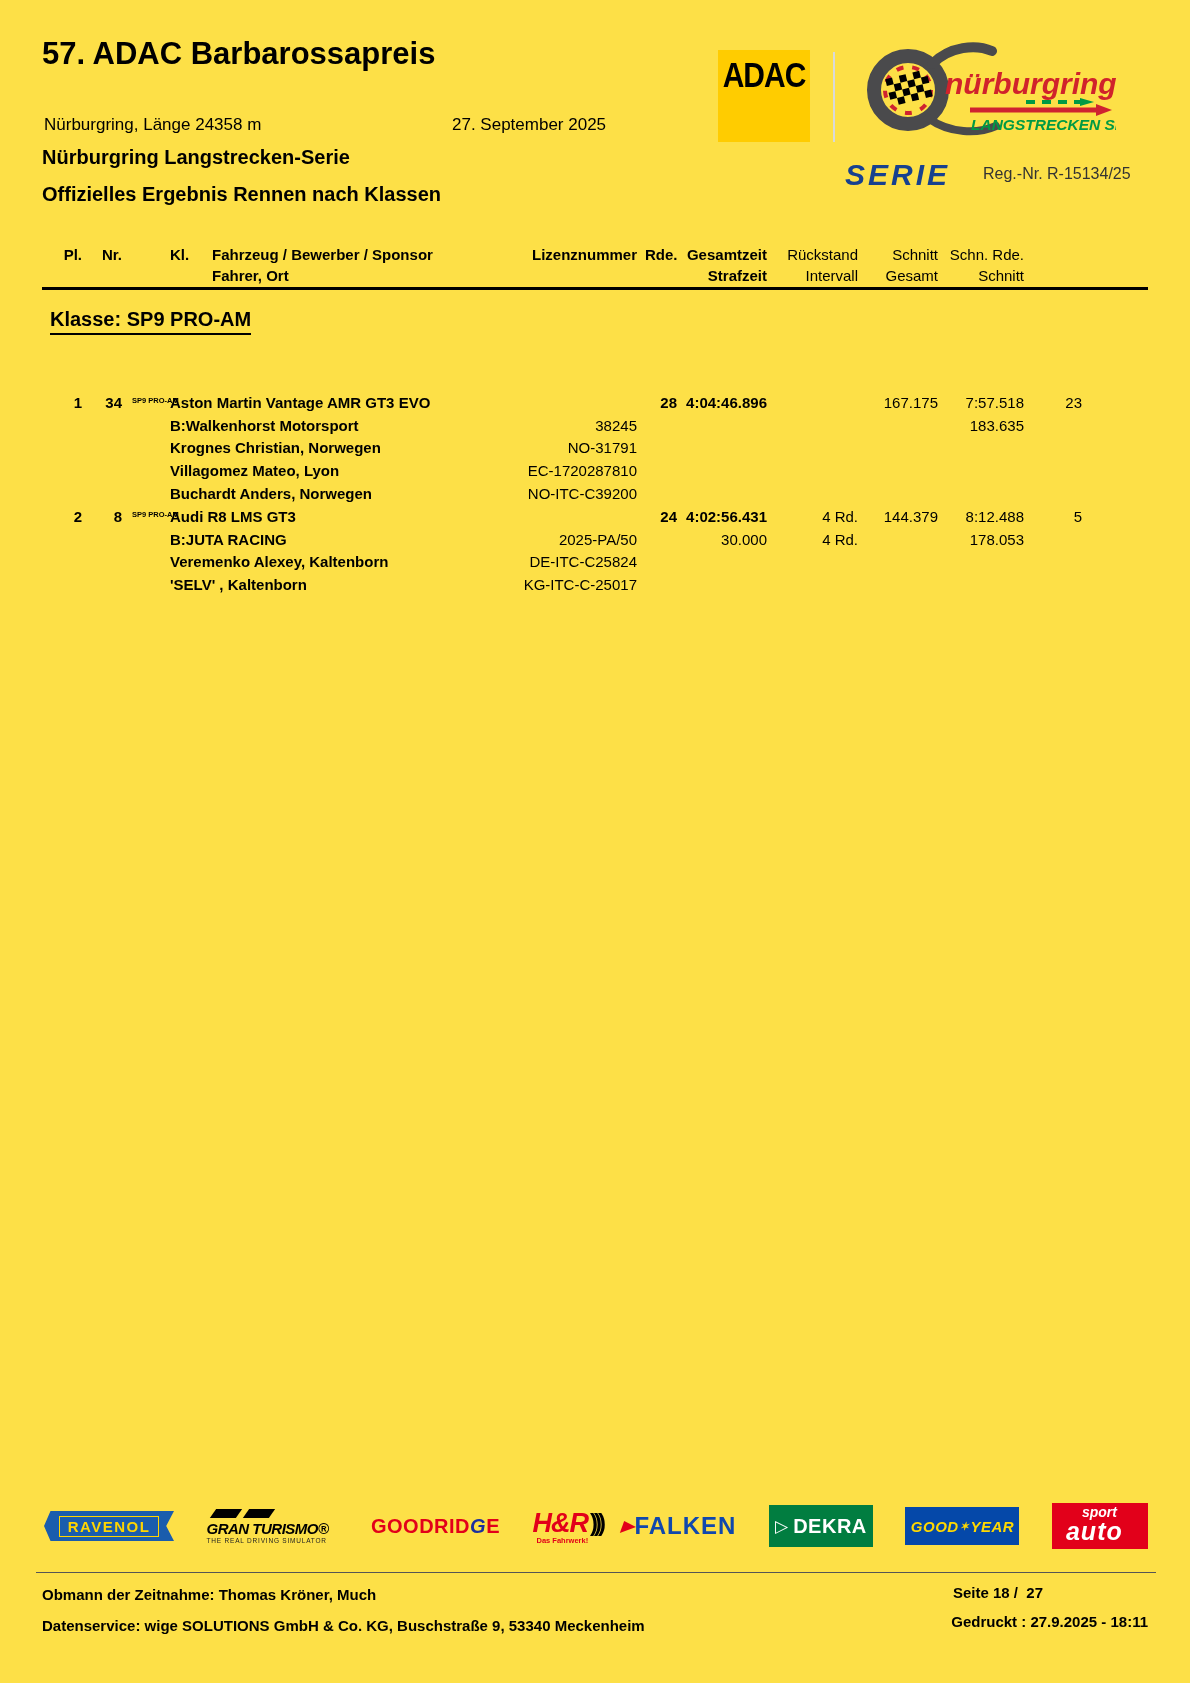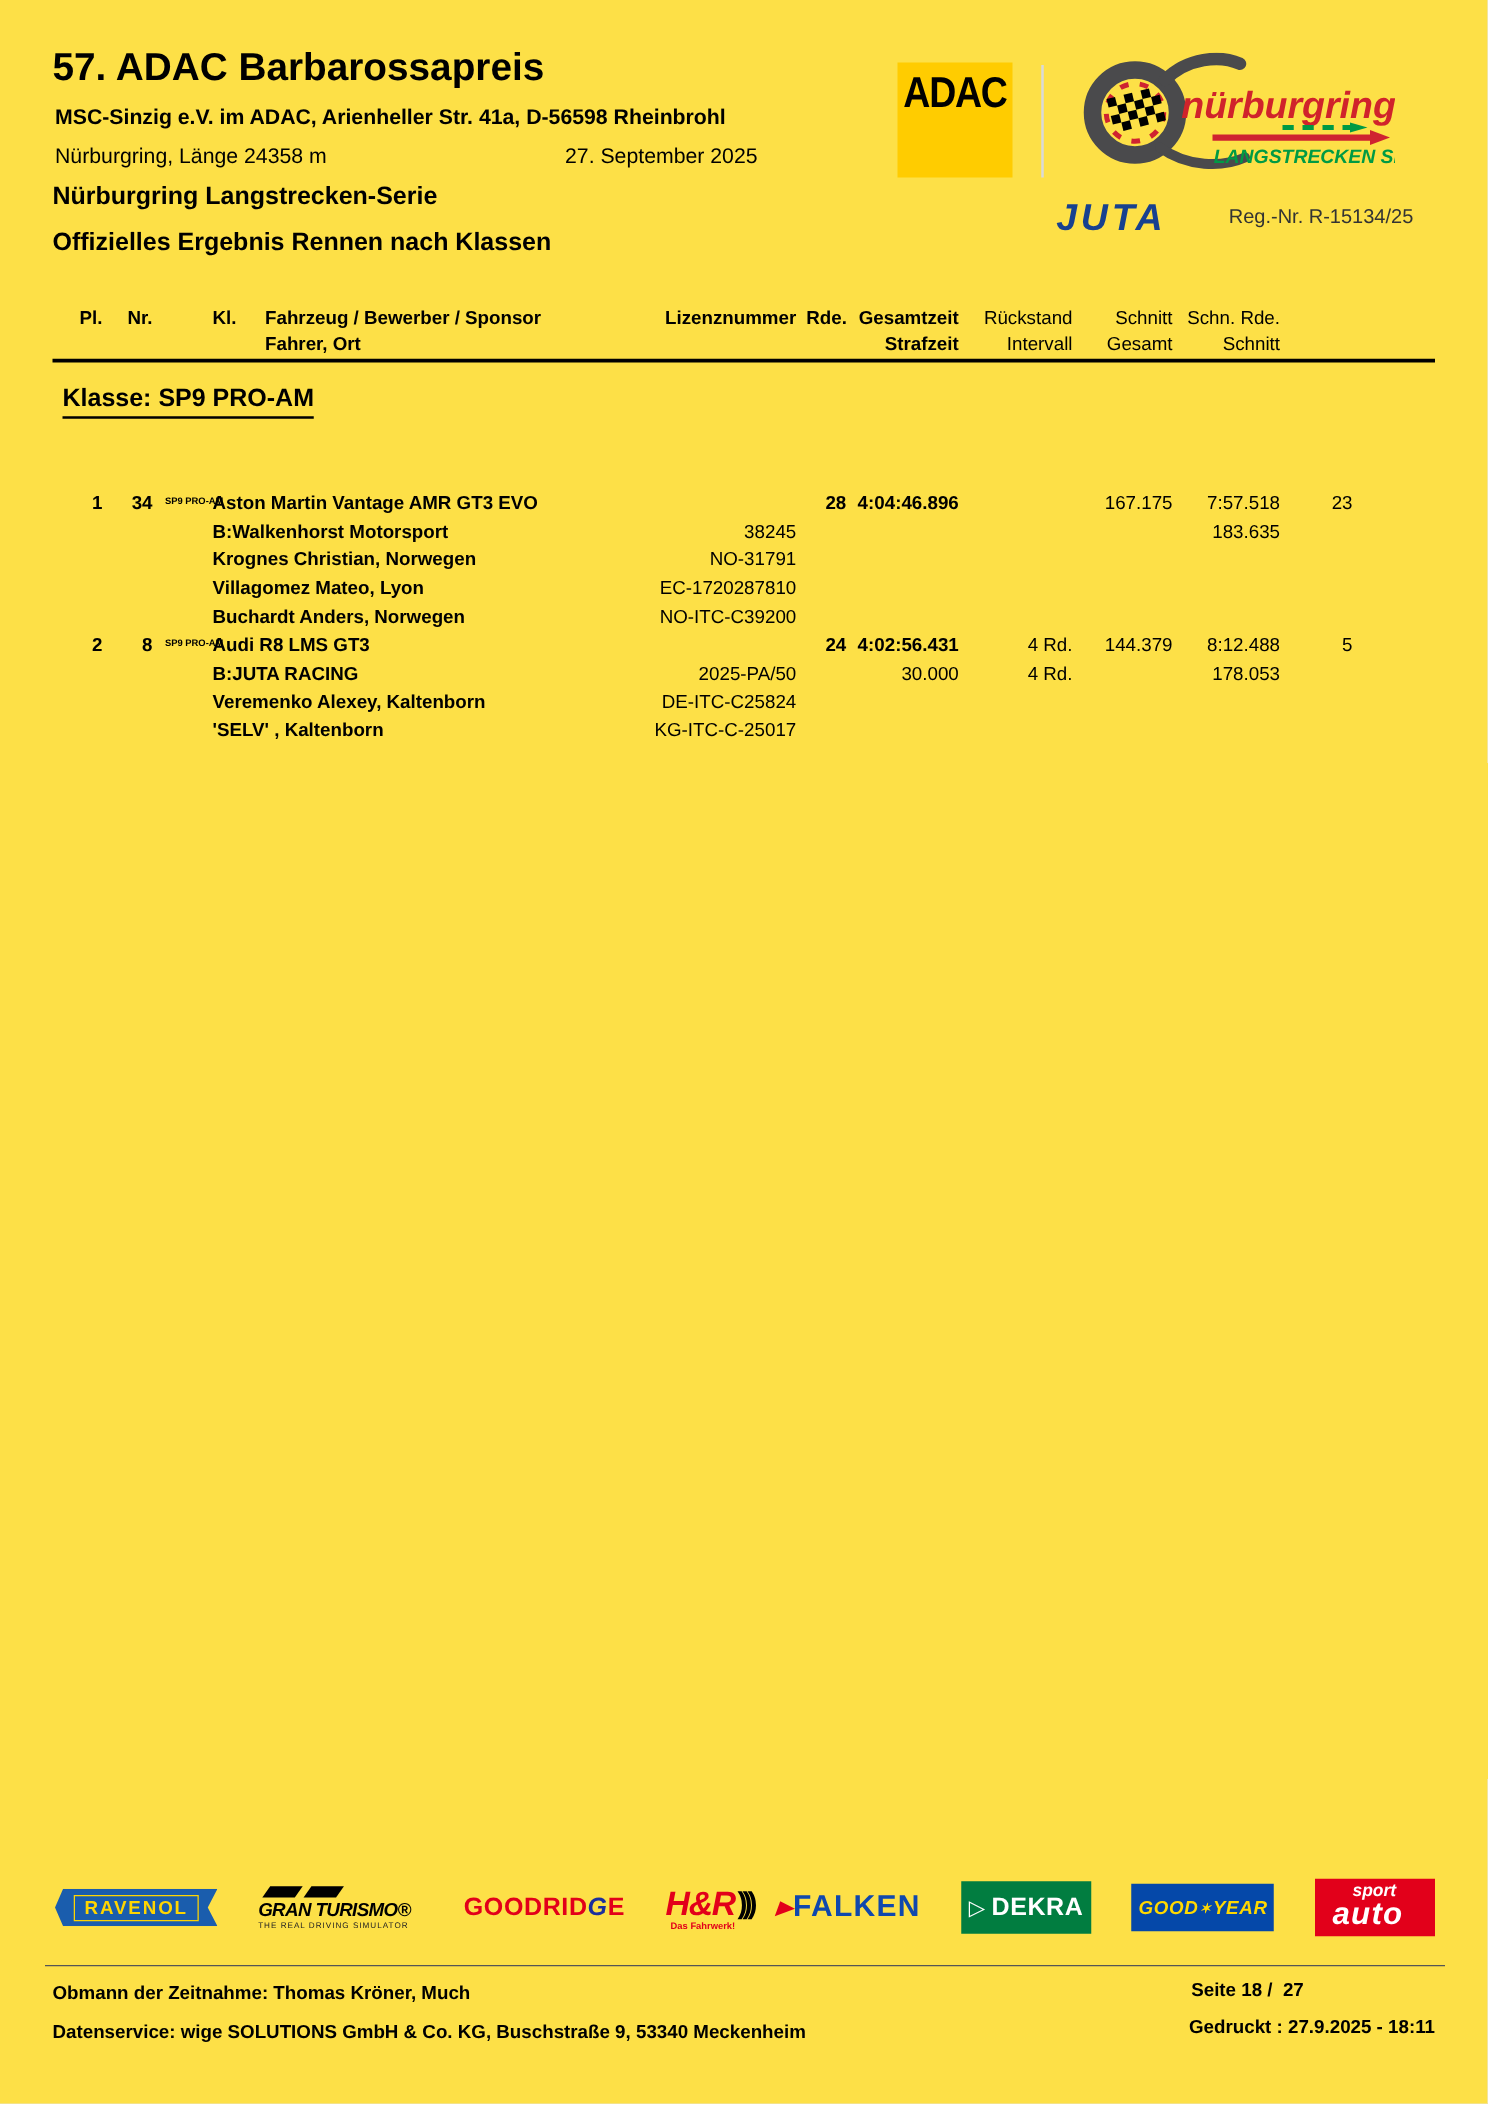--- a/index.html
+++ b/index.html
@@ -119,21 +119,20 @@
   .f-left2 { left:42px; top:1617px; font-size:15px; font-weight:bold; }
   .f-right1 { left:848px; top:1584px; width:300px; text-align:center; font-size:15px; font-weight:bold; white-space:pre; }
   .f-right2 { left:848px; top:1613px; width:300px; text-align:right; font-size:15px; font-weight:bold; }
 </style>
 </head>
 <body>
 
 <div class="page">
 
   <div class="abs title">57. ADAC Barbarossapreis</div>
-  <div class="abs organizer">MSC-Sinzig e.V. im ADAC, Arienheller Str. 41a, D-56598 Rheinbrohl</div>
   <div class="abs trackline">Nürburgring, Länge 24358 m</div>
   <div class="abs eventdate">27. September 2025</div>
   <div class="abs series">Nürburgring Langstrecken-Serie</div>
   <div class="abs adac-logo">
     <span>ADAC</span>
   </div>
 
   <div class="abs doctitle">Offizielles Ergebnis Rennen nach Klassen</div>
   <div class="abs logo-sep"></div>
 
@@ -159,21 +158,21 @@
       <path d="M70,76 C92,92 120,92 138,84" stroke="#4a4a4c" stroke-width="8" fill="none" stroke-linecap="round"></path>
       <text x="87" y="52" font-family="Liberation Sans, sans-serif" font-size="30" font-weight="bold" font-style="italic" fill="#d0232b">nürburgring</text>
       <line x1="168" y1="60" x2="222" y2="60" stroke="#009a44" stroke-width="4" stroke-dasharray="9 7"></line>
       <path d="M222,56 l14,4 -14,4 z" fill="#009a44"></path>
       <line x1="112" y1="68" x2="238" y2="68" stroke="#cf2330" stroke-width="5"></line>
       <path d="M238,62 l16,6 -16,6 z" fill="#cf2330"></path>
       <text x="113" y="88" font-family="Liberation Sans, sans-serif" font-size="15.5" font-weight="bold" font-style="italic" fill="#009a44">LANGSTRECKEN SERIE</text>
     </svg>
   </div>
 
-  <div class="abs dmsb-logo">JUTA</div>
+  <div class="abs dmsb-logo">SERIE</div>
   <div class="abs reg-nr">Reg.-Nr. R-15134/25</div>
 
   <div class="trow b" style="top:246px">
     <span class="col-pl">Pl.</span>
     <span class="col-nr">Nr.</span>
     <span style="left:128px">Kl.</span>
     <span style="left:170px">Fahrzeug / Bewerber / Sponsor</span>
     <span class="col-liz">Lizenznummer</span>
     <span class="col-rde">Rde.</span>
     <span class="col-zeit">Gesamtzeit</span>

